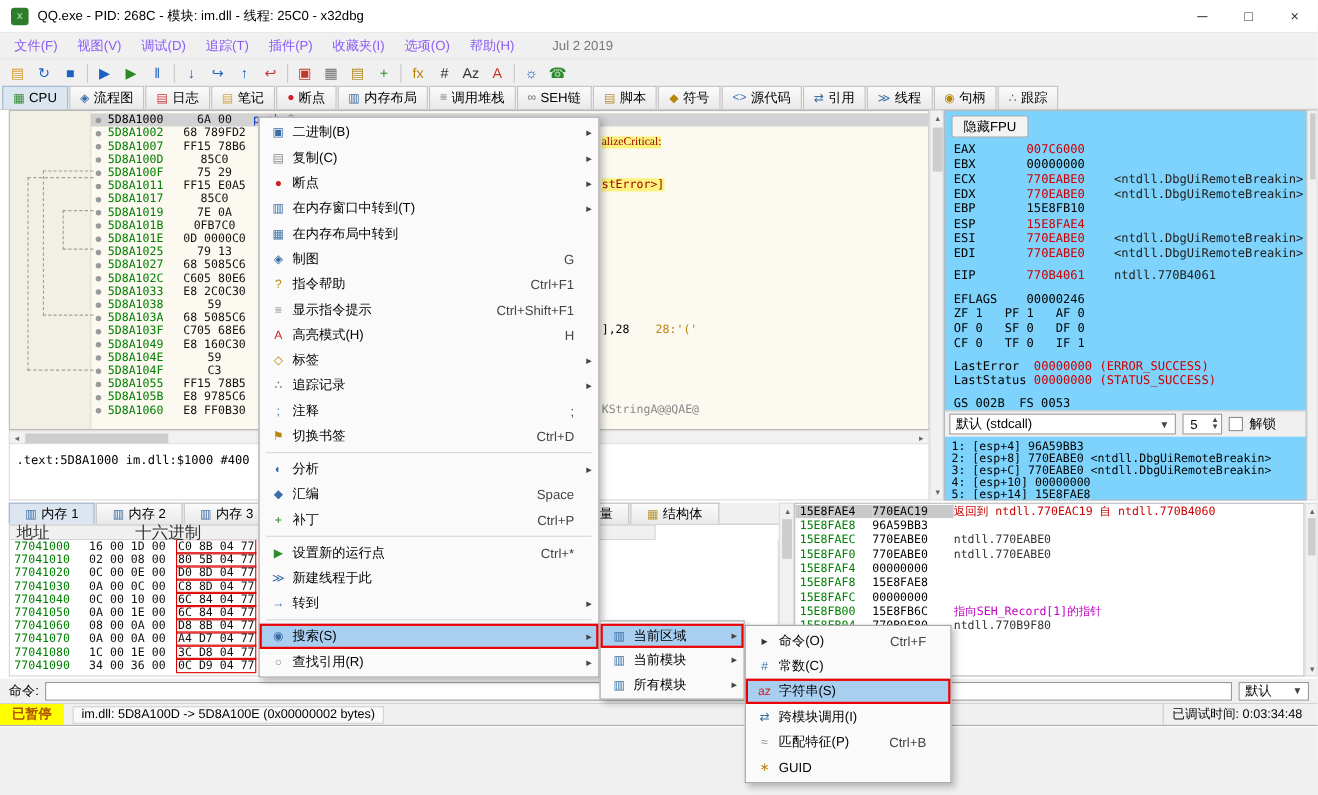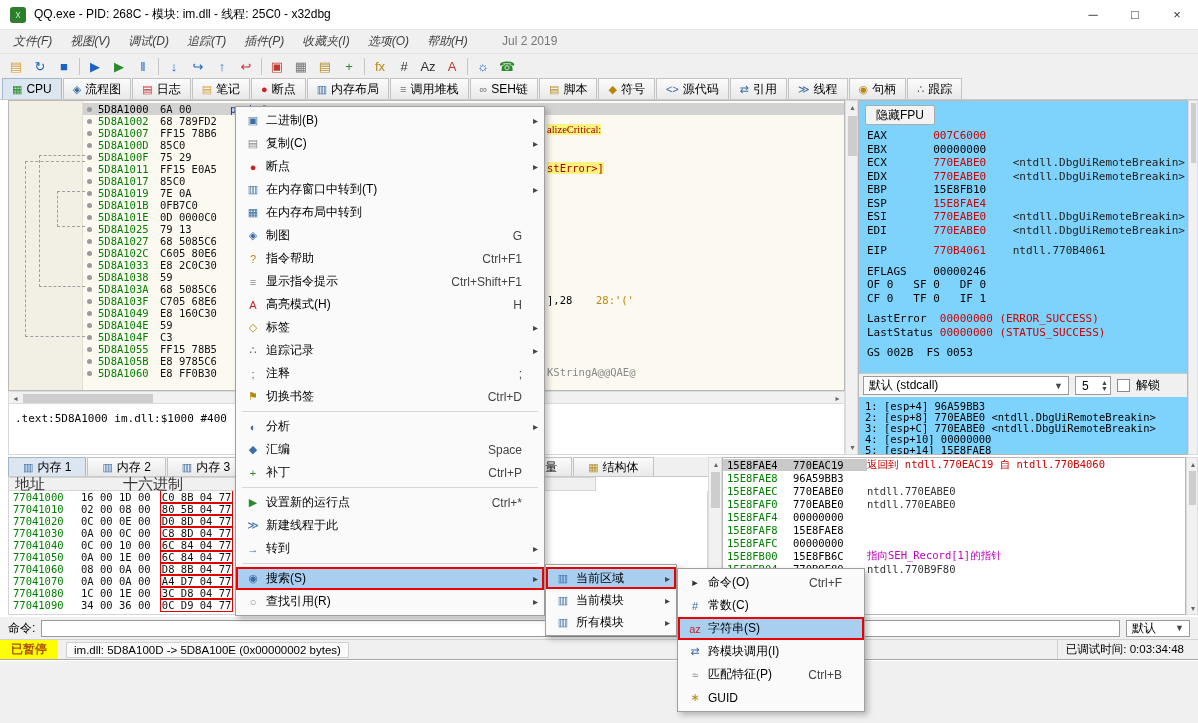--- a/index.html
+++ b/index.html
@@ -13,21 +13,21 @@
   .appicon { width:16px; height:16px; margin:0 8px 0 10px; background:#2d7d2d; border-radius:3px;
              display:flex; align-items:center; justify-content:center; color:#aef0ae; font-size:10px; }
   .tbtitle { font-size:12px; color:#000; }
   .wbtns { margin-left:auto; display:flex; height:30px; }
   .wbtn { width:42px; height:30px; display:flex; align-items:center; justify-content:center;
           font-size:13px; color:#333; }
 
   
   .menubar { position:absolute; left:0; top:30px; width:1198px; height:23px; background:#f0f0f0;
              display:flex; align-items:center; padding-left:4px; }
-  .mb { padding:3px 9px; color:#404040;font-style:italic; }
+  .mb { padding:3px 9px; color:#8b5cf6; }
   .mbdate { color:#777; margin-left:10px; }
 
   
   .toolbar { position:absolute; left:0; top:53px; width:1198px; height:25px; background:#f0f0f0;
              border-top:1px solid #e3e3e3; display:flex; align-items:center; padding-left:4px; }
   .tbtn { width:24px; height:22px; display:flex; align-items:center; justify-content:center; border-radius:2px; }
   .tglyph { font-size:13px; line-height:1; }
   .tsep { width:1px; height:17px; background:#c6c6c6; margin:0 3px; }
 
   
@@ -44,21 +44,21 @@
             background:#fcf9f1; border:1px solid #b9b9b9; overflow:hidden; }
   .gutterbg { position:absolute; left:0; top:0; width:74px; height:100%; background:#f2efe5;
               border-right:1px solid #e3dfd2; }
   .drows { position:absolute; left:0; top:2px; width:100%; }
   .drow { display:flex; align-items:center; height:12px; padding-left:78px;
           font-family:"DejaVu Sans Mono", monospace; font-size:10.5px; white-space:pre; }
   .drow.sel { background:linear-gradient(to right, transparent 74px, #d2d2d2 74px); }
   .drow.sel .daddr { color:#000; }
   .ddot { width:5px; height:5px; border-radius:50%; background:#9a9a9a; margin-right:6px; flex:none; }
   .daddr { width:62px; color:#008000; }
-  .dbytes { width:70px; color:#111; overflow:hidden; }
+  .dbytes { width:70px; color:#111; overflow:hidden;text-align:center; }
   .dmn { color:#0b3bbb; margin-right:6px; }
   .dop { color:#808080; }
   .jline { position:absolute; border-left:1px dashed #a0a0a0; border-top:1px dashed #a0a0a0;
            border-bottom:1px dashed #a0a0a0; }
   .jl1 { left:30px; top:54px; width:46px; height:132px; }
   .jl2 { left:48px; top:90px; width:28px; height:36px; }
   .jl3 { left:16px; top:60px; width:60px; height:176px; }
   .frag { position:absolute; font-family:"DejaVu Sans Mono", monospace; font-size:10.5px;
           line-height:12px; white-space:pre; }
   .frag.hl span { background:#fcf37e; }
@@ -391,20 +391,21 @@
         <div class="rrow"><span class="rpre">ECX       </span><span class="rval" style="color: rgb(204, 0, 0);">770EABE0</span><span class="rpost">    &lt;ntdll.DbgUiRemoteBreakin&gt;</span></div>
         <div class="rrow"><span class="rpre">EDX       </span><span class="rval" style="color: rgb(204, 0, 0);">770EABE0</span><span class="rpost">    &lt;ntdll.DbgUiRemoteBreakin&gt;</span></div>
         <div class="rrow"><span class="rpre">EBP       </span><span class="rval">15E8FB10</span><span class="rpost"></span></div>
         <div class="rrow"><span class="rpre">ESP       </span><span class="rval" style="color: rgb(204, 0, 0);">15E8FAE4</span><span class="rpost"></span></div>
         <div class="rrow"><span class="rpre">ESI       </span><span class="rval" style="color: rgb(204, 0, 0);">770EABE0</span><span class="rpost">    &lt;ntdll.DbgUiRemoteBreakin&gt;</span></div>
         <div class="rrow"><span class="rpre">EDI       </span><span class="rval" style="color: rgb(204, 0, 0);">770EABE0</span><span class="rpost">    &lt;ntdll.DbgUiRemoteBreakin&gt;</span></div>
         <div class="rrow rsp"><span class="rpre"></span><span class="rval"></span><span class="rpost"></span></div>
         <div class="rrow"><span class="rpre">EIP       </span><span class="rval" style="color: rgb(204, 0, 0);">770B4061</span><span class="rpost">    ntdll.770B4061</span></div>
         <div class="rrow rsp"><span class="rpre"></span><span class="rval"></span><span class="rpost"></span></div>
         <div class="rrow"><span class="rpre">EFLAGS    </span><span class="rval">00000246</span><span class="rpost"></span></div>
+        <div class="rrow"><span class="rpre">ZF 1   PF 1   AF 0</span><span class="rval"></span><span class="rpost"></span></div>
         <div class="rrow"><span class="rpre">OF 0   SF 0   DF 0</span><span class="rval"></span><span class="rpost"></span></div>
         <div class="rrow"><span class="rpre">CF 0   TF 0   IF 1</span><span class="rval"></span><span class="rpost"></span></div>
         <div class="rrow rsp"><span class="rpre"></span><span class="rval"></span><span class="rpost"></span></div>
         <div class="rrow"><span class="rpre">LastError  </span><span class="rval" style="color: rgb(204, 0, 0);">00000000 (ERROR_SUCCESS)</span><span class="rpost"></span></div>
         <div class="rrow"><span class="rpre">LastStatus </span><span class="rval" style="color: rgb(204, 0, 0);">00000000 (STATUS_SUCCESS)</span><span class="rpost"></span></div>
         <div class="rrow rsp"><span class="rpre"></span><span class="rval"></span><span class="rpost"></span></div>
         <div class="rrow"><span class="rpre">GS 002B  FS 0053</span><span class="rval"></span><span class="rpost"></span></div>
       </div>
     <div class="convbar">
       <div class="selbox">

